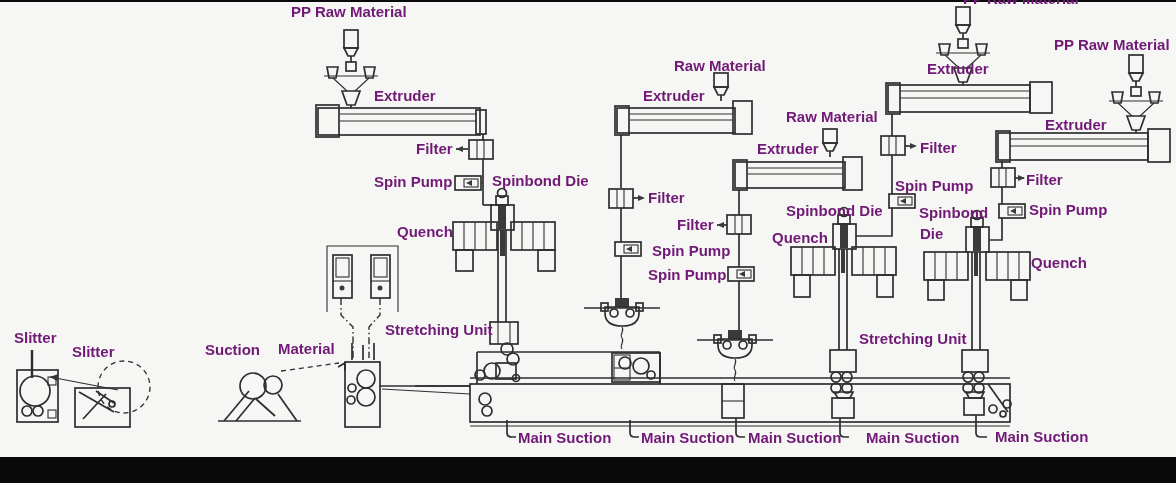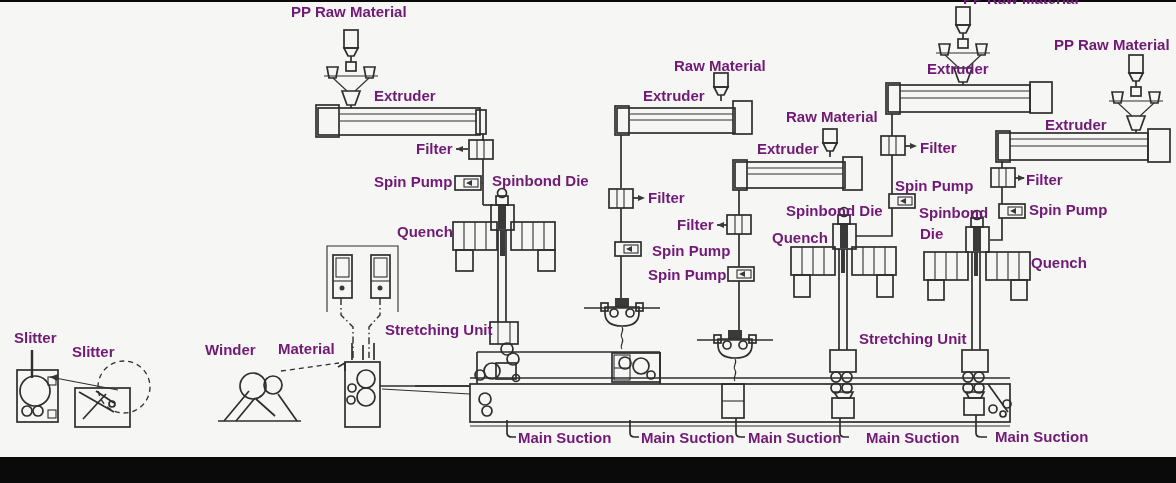--- a/index.html
+++ b/index.html
@@ -382,21 +382,21 @@
 
   <div class="lbl" style="left:1054px;top:37px">PP Raw Material</div>
   <div class="lbl" style="left:1045px;top:117px">Extruder</div>
   <div class="lbl" style="left:1026px;top:172px">Filter</div>
   <div class="lbl" style="left:1029px;top:202px">Spin Pump</div>
   <div class="lbl" style="left:1031px;top:255px">Quench</div>
   <div class="lbl" style="left:859px;top:331px">Stretching Unit</div>
 
   <div class="lbl" style="left:14px;top:330px">Slitter</div>
   <div class="lbl" style="left:72px;top:344px">Slitter</div>
-  <div class="lbl" style="left:205px;top:342px">Winder</div>
+  <div class="lbl" style="left:205px;top:342px">Suction</div>
   <div class="lbl" style="left:278px;top:341px">Material</div>
 
   <div class="lbl" style="left:518px;top:430px">Main Suction</div>
   <div class="lbl" style="left:641px;top:430px">Main Suction</div>
   <div class="lbl" style="left:748px;top:430px">Main Suction</div>
   <div class="lbl" style="left:866px;top:430px">Main Suction</div>
   <div class="lbl" style="left:995px;top:429px">Main Suction</div>
 
 </div>
 

